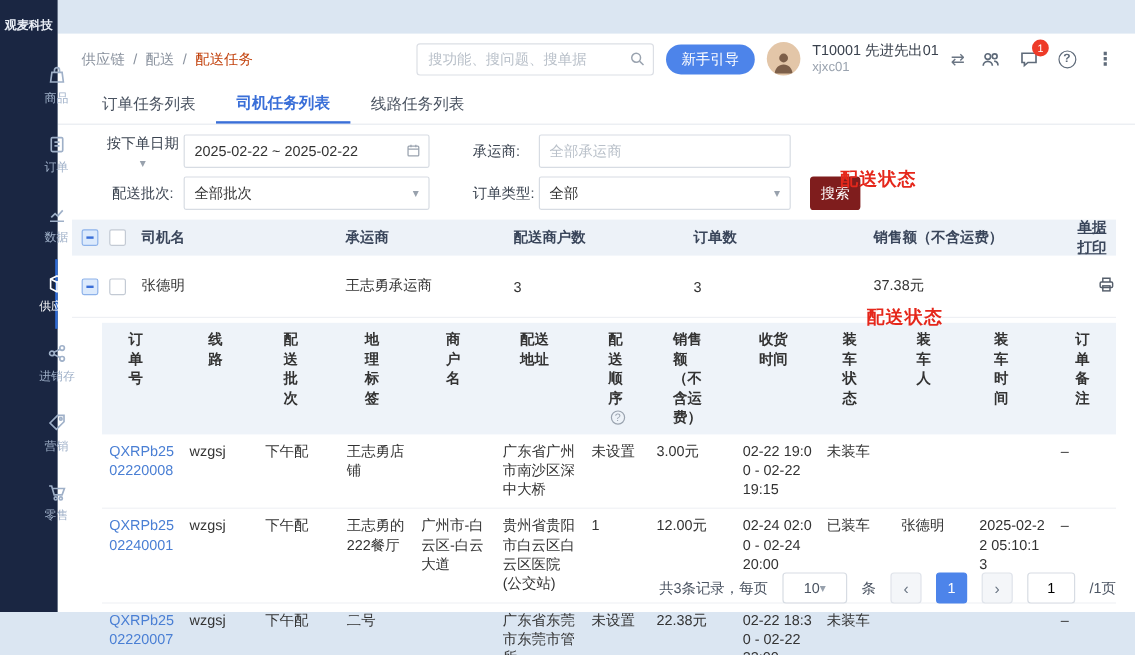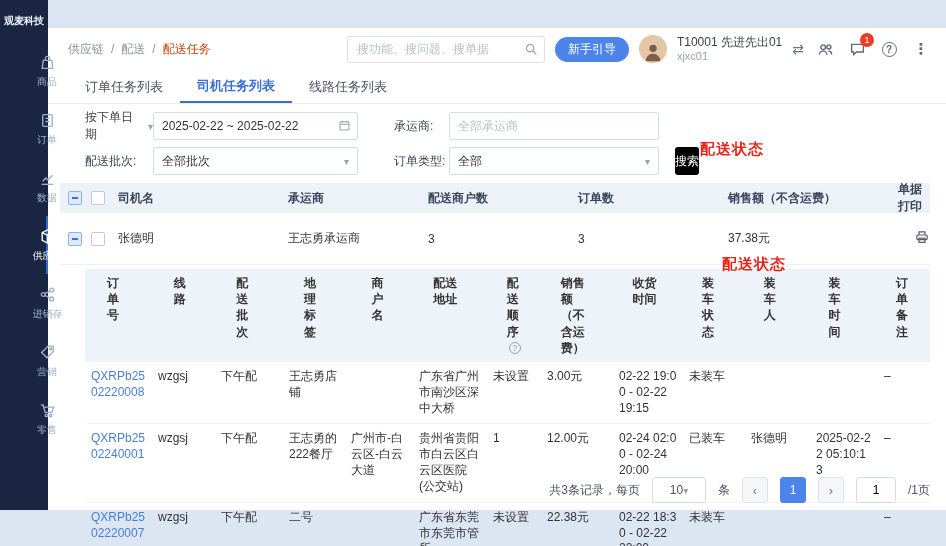--- a/index.html
+++ b/index.html
@@ -42,48 +42,48 @@
   .more { font-size:15px; font-weight:bold; }
 
   
   .tabs { display:flex; padding:0 20px; border-bottom:1px solid #e8ecf1; height:34px; }
   .tab { padding:0 17px; display:flex; align-items:center; font-size:13px; color:#4a5361; cursor:pointer; }
   .tab.active { color:#3a6fd8; font-weight:bold; border-bottom:2px solid #3a6fd8; }
 
   
   .filters { padding:8px 16px 6px 37px; display:flex; flex-direction:column; gap:7px; }
   .frow { display:flex; align-items:center; height:28px; }
-  .flabel { width:68px; display:flex; align-items:center; gap:3px; color:#3a4350; cursor:pointer; }
+  .flabel { width:68px; display:flex; align-items:center; gap:3px; color:#3a4350; cursor:pointer;flex-direction:column; }
   .flabel.plain { cursor:default; }
   .caret { color:#98a1ad; font-size:10px; }
   .datebox { position:relative; width:205px; }
   .txt { height:28px; border:1px solid #d7dce3; border-radius:2px; padding:0 8px; font-size:12px; color:#333; font-family:inherit; width:100%; }
   .txt::placeholder { color:#b9c0c9; }
   .datebox svg { position:absolute; right:7px; top:7px; width:13px; height:13px; stroke:#9aa3af; fill:none; stroke-width:1.3; }
   .flabel2 { margin-left:36px; width:55px; color:#3a4350; }
   .carrier { width:210px; }
   .selectbox { width:205px; height:28px; border:1px solid #d7dce3; border-radius:2px; padding:0 8px; display:flex; align-items:center; justify-content:space-between; cursor:pointer; color:#333; }
   .selectbox.wide { width:210px; }
-  .search-btn { margin-left:16px; width:24px; height:28px; background:#000000; color:#fff; border:none; border-radius:3px; font-size:12px; font-family:inherit; cursor:pointer; }
+  .search-btn { margin-left:16px; width:42px; height:28px; background:#7f1d1d; color:#fff; border:none; border-radius:3px; font-size:12px; font-family:inherit; cursor:pointer; }
 
   
   .cb { width:14px; height:14px; border:1px solid #c3cad4; border-radius:2px; background:#fff; display:inline-block; cursor:pointer; flex:none; }
   .cb.blue { background:#dceafc; border-color:#8db2ea; position:relative; }
   .cb.blue::after { content:""; position:absolute; left:3px; right:3px; top:5px; height:2px; background:#3a6fd8; }
 
   
   .dtable { margin:2px 16px 0 12px; }
   .dhead,.drow { display:flex; align-items:center; }
   .dhead { height:30px; background:#edf2f8; font-weight:bold; color:#39455a; }
   .drow { min-height:52px; border-bottom:1px solid #eef0f4; }
   .dc { padding:0 6px; }
   .dc.cbs { width:52px; display:flex; gap:9px; padding-left:8px; }
   .d-name { width:170px; } .d-carrier { width:140px; } .d-mcount { width:150px; }
   .d-ocount { width:150px; } .d-sales { width:170px; }
-  .d-print { flex:1; display:flex; justify-content:flex-end; padding-right:0; }
+  .d-print { flex:1; display:flex; justify-content:flex-end; padding-right:0;text-decoration:underline; }
   .print-ic svg { width:16px; height:16px; stroke:#555e6b; fill:none; stroke-width:1.2; cursor:pointer; }
 
   
   .otable { margin:4px 16px 0 37px; }
   .ohead { display:flex; background:#eef3f9; color:#333; font-weight:bold; }
   .ohead .oc { padding:6px 22px; line-height:1.35; }
   .orow { display:flex; border-bottom:1px solid #f0f2f5; }
   .oc { padding:7px 6px; line-height:1.32; word-break:break-all; }
   .c1{width:67px;} .c2{width:63px;} .c3{width:68px;} .c4{width:62px;} .c5{width:68px;}
   .c6{width:74px;} .c7{width:54px;} .c8{width:72px;} .c9{width:70px;} .c10{width:62px;}

